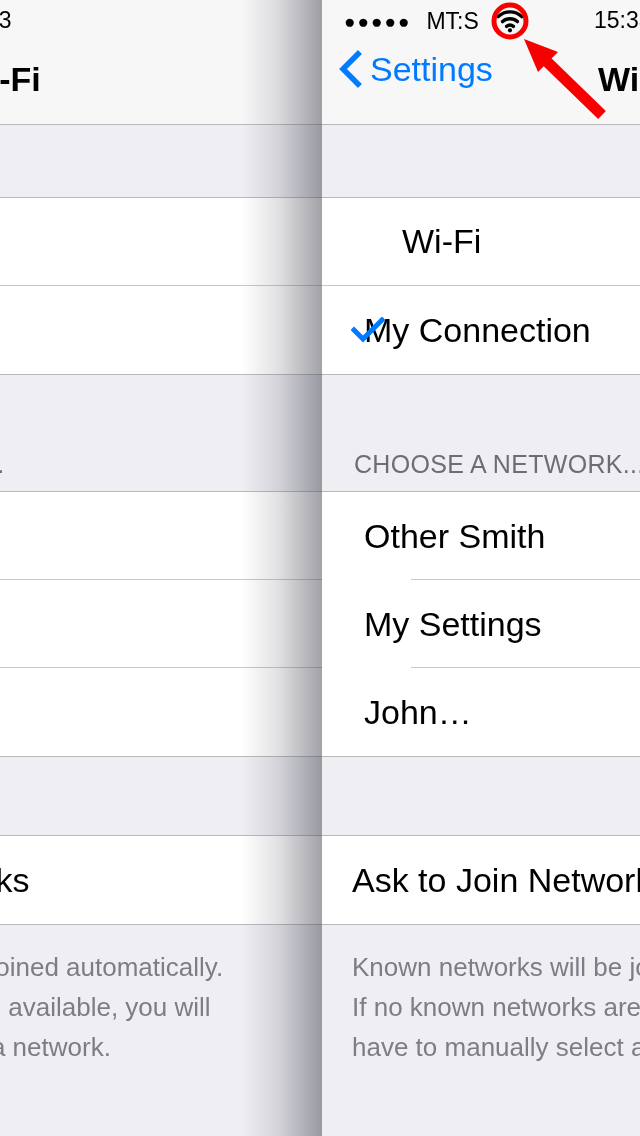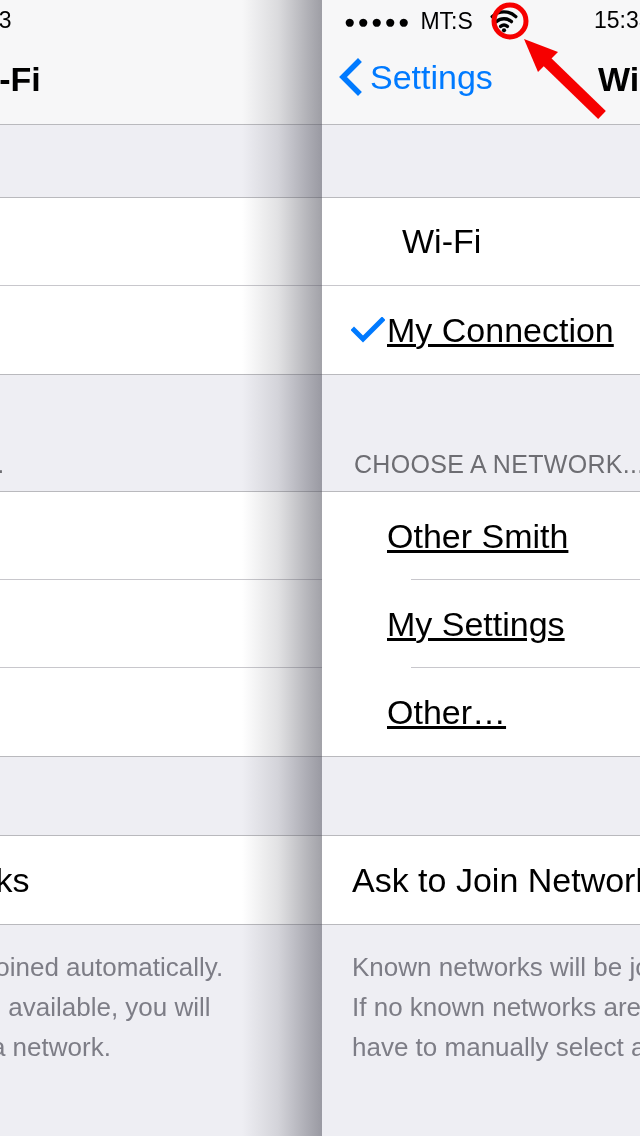--- a/index.html
+++ b/index.html
@@ -67,21 +67,21 @@
     align-items: center;
   }
   .sb-dots {
     margin-left: 22px;
     font-size: 19px;
     letter-spacing: 2px;
     color: #000;
     line-height: 1;
   }
   .sb-carrier {
-    margin-left: 9px;
+    margin-left: 15px;
     font-size: 23px;
     color: #000;
     line-height: 1;
   }
   .sb-wifi {
     margin-left: 16px;
     width: 30px;
     height: 24px;
     display: flex;
     align-items: center;
@@ -101,21 +101,21 @@
     top: 42px; left: 0;
     width: 640px;
     height: 83px;
     background: #f7f7f8;
     border-bottom: 1px solid #b9b9bd;
     box-sizing: border-box;
   }
   .nav-back {
     position: absolute;
     left: 16px;
-    top: 16px;
+    top: 8px;
     display: flex;
     align-items: center;
     color: #007aff;
   }
   .nav-chev {
     width: 24px;
     height: 38px;
     display: block;
   }
   .nav-back-label {
@@ -174,21 +174,21 @@
     background: #ffffff;
     box-sizing: border-box;
   }
   .row-sep-full { border-bottom: 1px solid #c8c7cc; }
   .row-label {
     font-size: 34px;
     color: #000;
     white-space: nowrap;
   }
   .row-label.indent  { margin-left: 80px; }
-  .row-label.indent2 { margin-left: 65px; text-decoration: underline; }
+  .row-label.indent2 { margin-left: 42px; }
   .row-label.flush   { margin-left: 30px; }
 
   .row-inset-sep::after {
     content: "";
     position: absolute;
     left: 89px;
     right: 0;
     bottom: 0;
     height: 1px;
     background: #c8c7cc;
@@ -336,21 +336,21 @@
         </div>
 
         <div class="group">
           <div class="row row-inset-sep">
             <span class="row-label indent2">Other Smith</span>
           </div>
           <div class="row row-inset-sep">
             <span class="row-label indent2">My Settings</span>
           </div>
           <div class="row">
-            <span class="row-label indent2">Other…</span>
+            <span class="row-label indent2">John…</span>
           </div>
         </div>
 
         <div class="gap gap-lower"></div>
 
         <div class="group">
           <div class="row">
             <span class="row-label flush">Ask to Join Networks</span>
           </div>
         </div>

